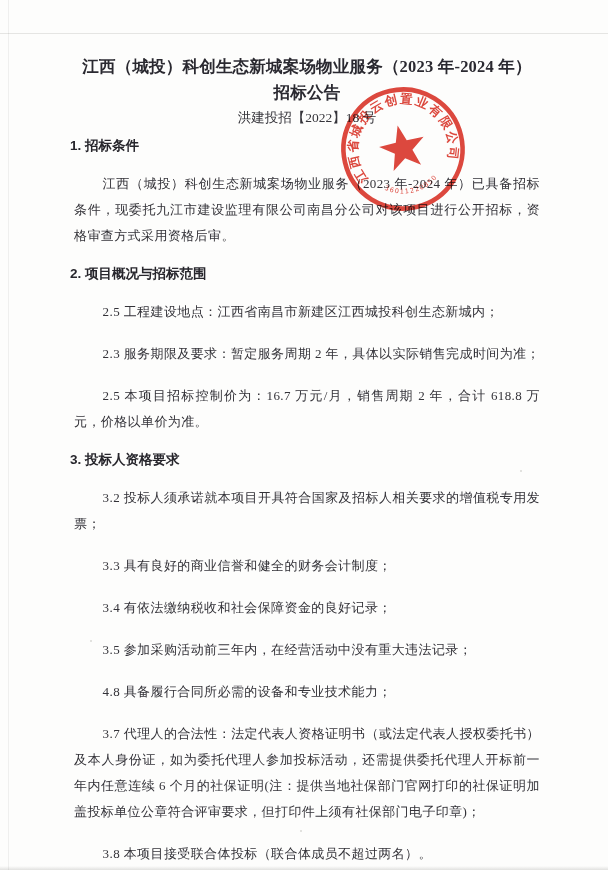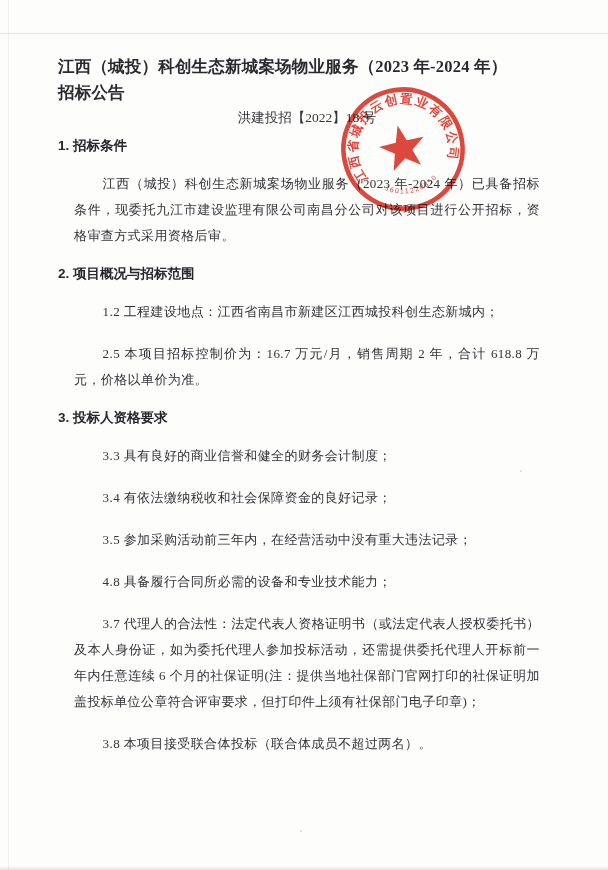--- a/index.html
+++ b/index.html
@@ -30,38 +30,38 @@
 
   .content {
     position: absolute;
     left: 58px;
     top: 54px;
     width: 498px;
   }
   .doc-title {
     font-size: 16.5px;
     font-weight: bold;
-    text-align: left;
+    text-align: center;
     line-height: 26px;
     letter-spacing: 0.2px;
     color: #2a2930;
     margin: 0;
   }
   .doc-number {
     font-size: 13.5px;
     text-align: center;
     line-height: 18px;
     margin-top: 3px;
     color: #35343a;
   }
   .section-heading {
     font-size: 13.5px;
     font-weight: bold;
     line-height: 18px;
-    margin: 10px 0 4px 0;
+    margin: 10px 0 4px 12px;
     color: #27262c;
     font-family: "Liberation Sans", "DejaVu Sans", sans-serif;
   }
   .para {
     font-size: 13px;
     line-height: 26px;
     text-align: justify;
     text-indent: 2.2em;
     margin: 16px;
     letter-spacing: 0.4px;
@@ -99,24 +99,26 @@
     <h1 class="doc-title">
       <span>江西（城投）科创生态新城案场物业服务（2023 年-2024 年）</span><br>
       <span>招标公告</span>
     </h1>
     <div class="doc-number">洪建投招【2022】18 号</div>
 
     <div class="section-heading">1. 招标条件</div>
     <p class="para">江西（城投）科创生态新城案场物业服务（2023 年-2024 年）已具备招标条件，现委托九江市建设监理有限公司南昌分公司对该项目进行公开招标，资格审查方式采用资格后审。</p>
 
     <div class="section-heading">2. 项目概况与招标范围</div>
-    <p class="para">1.2 工程建设地点：江西省南昌市新建区江西城投科创生态新城内；</p>
+    <p class="para">2.5 工程建设地点：江西省南昌市新建区江西城投科创生态新城内；</p>
+    <p class="para">2.3 服务期限及要求：暂定服务周期 2 年，具体以实际销售完成时间为准；</p>
     <p class="para">2.5 本项目招标控制价为：16.7 万元/月，销售周期 2 年，合计 618.8 万元，价格以单价为准。</p>
 
     <div class="section-heading">3. 投标人资格要求</div>
+    <p class="para">3.2 投标人须承诺就本项目开具符合国家及招标人相关要求的增值税专用发票；</p>
     <p class="para">3.3 具有良好的商业信誉和健全的财务会计制度；</p>
     <p class="para">3.4 有依法缴纳税收和社会保障资金的良好记录；</p>
     <p class="para">3.5 参加采购活动前三年内，在经营活动中没有重大违法记录；</p>
     <p class="para">4.8 具备履行合同所必需的设备和专业技术能力；</p>
     <p class="para">3.7 代理人的合法性：法定代表人资格证明书（或法定代表人授权委托书）及本人身份证，如为委托代理人参加投标活动，还需提供委托代理人开标前一年内任意连续 6 个月的社保证明(注：提供当地社保部门官网打印的社保证明加盖投标单位公章符合评审要求，但打印件上须有社保部门电子印章)；</p>
     <p class="para">3.8 本项目接受联合体投标（联合体成员不超过两名）。</p>
 
   </div>
 
   <svg class="stamp" viewBox="-69 -69 138 138" xmlns="http://www.w3.org/2000/svg">

